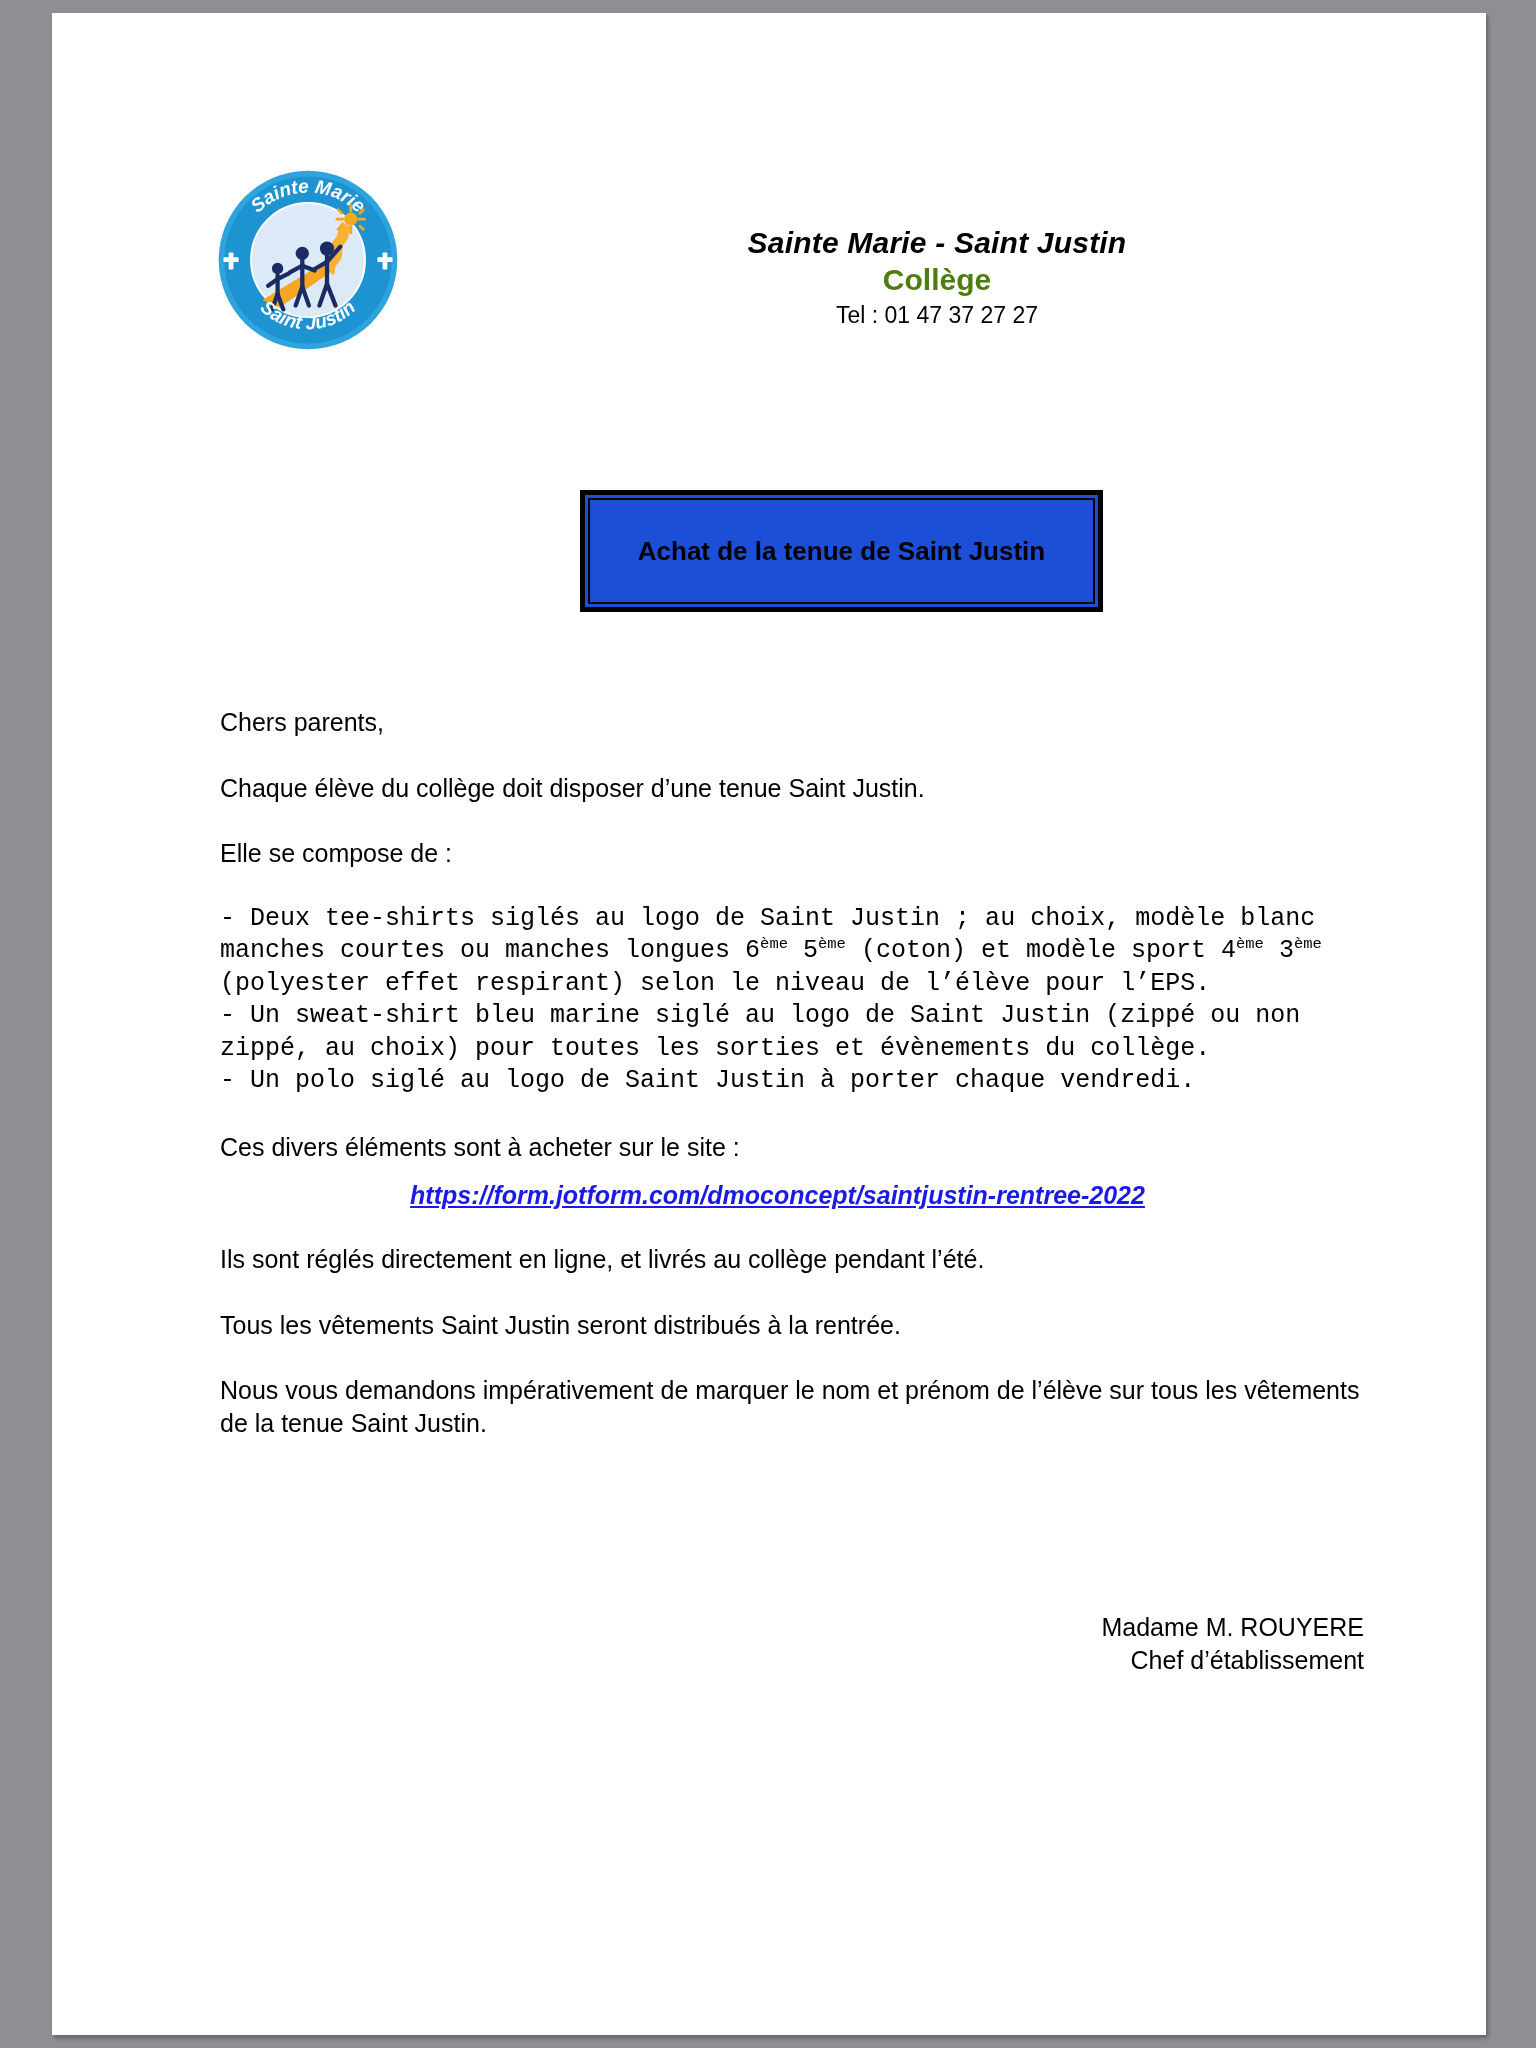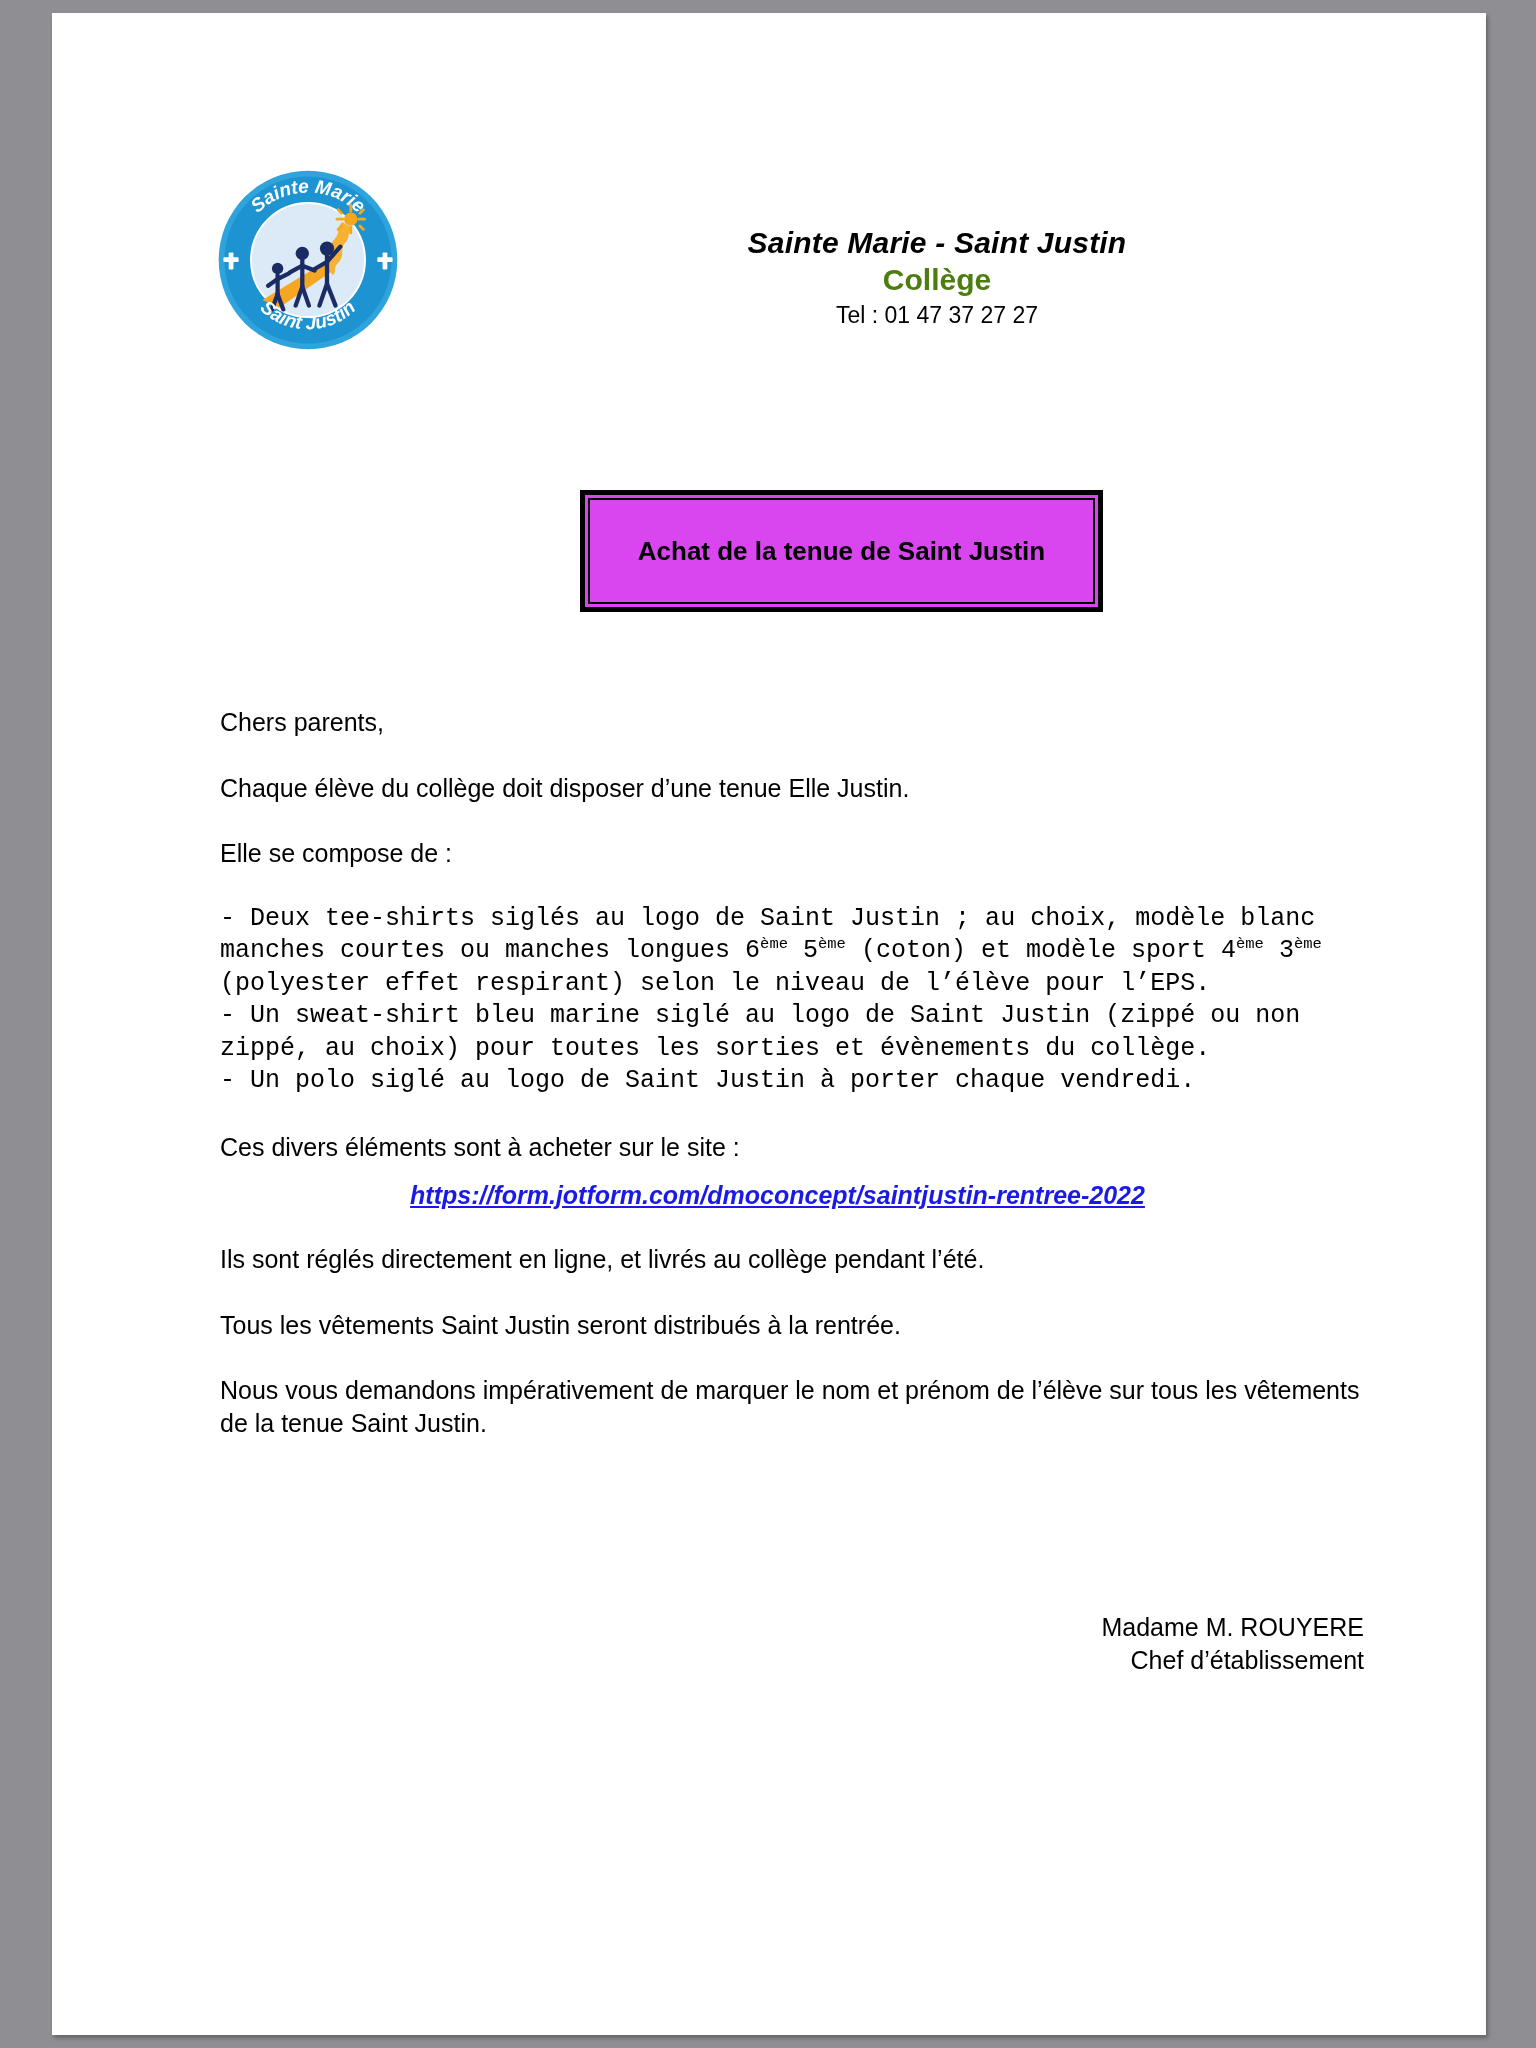--- a/index.html
+++ b/index.html
@@ -74,21 +74,21 @@
 
   
   .title-box-outer {
     position: absolute;
     left: 528px;
     top: 477px;
     width: 523px;
     height: 122px;
     border: 5px solid #000;
     box-sizing: border-box;
-    background: #d946ef;
+    background: #1d4ed8;
   }
   .title-box-inner {
     position: absolute;
     left: 3px;
     top: 3px;
     right: 3px;
     bottom: 3px;
     border: 2px solid #000;
     box-sizing: border-box;
     display: flex;
@@ -246,21 +246,21 @@
   <div class="title-box-outer">
     <div class="title-box-inner">
       <div class="title-text">Achat de la tenue de Saint Justin</div>
     </div>
   </div>
 
   <div class="body-area">
 
     <p class="para">Chers parents,</p>
 
-    <p class="para">Chaque élève du collège doit disposer d’une tenue Elle Justin.</p>
+    <p class="para">Chaque élève du collège doit disposer d’une tenue Saint Justin.</p>
 
     <p class="para">Elle se compose de :</p>
 
     <div class="items">
       <p class="line"><span>- Deux tee-shirts siglés au logo de Saint Justin ; au choix, modèle blanc manches courtes ou manches longues 6</span><sup>ème</sup><span> 5</span><sup>ème</sup><span> (coton) et modèle sport 4</span><sup>ème</sup><span> 3</span><sup>ème</sup><span> (polyester effet respirant) selon le niveau de l’élève pour l’EPS.</span></p>
       <p class="line">- Un sweat-shirt bleu marine siglé au logo de Saint Justin (zippé ou non zippé, au choix) pour toutes les sorties et évènements du collège.</p>
       <p class="line">- Un polo siglé au logo de Saint Justin à porter chaque vendredi.</p>
     </div>
 
     <p class="para tight">Ces divers éléments sont à acheter sur le site :</p>

